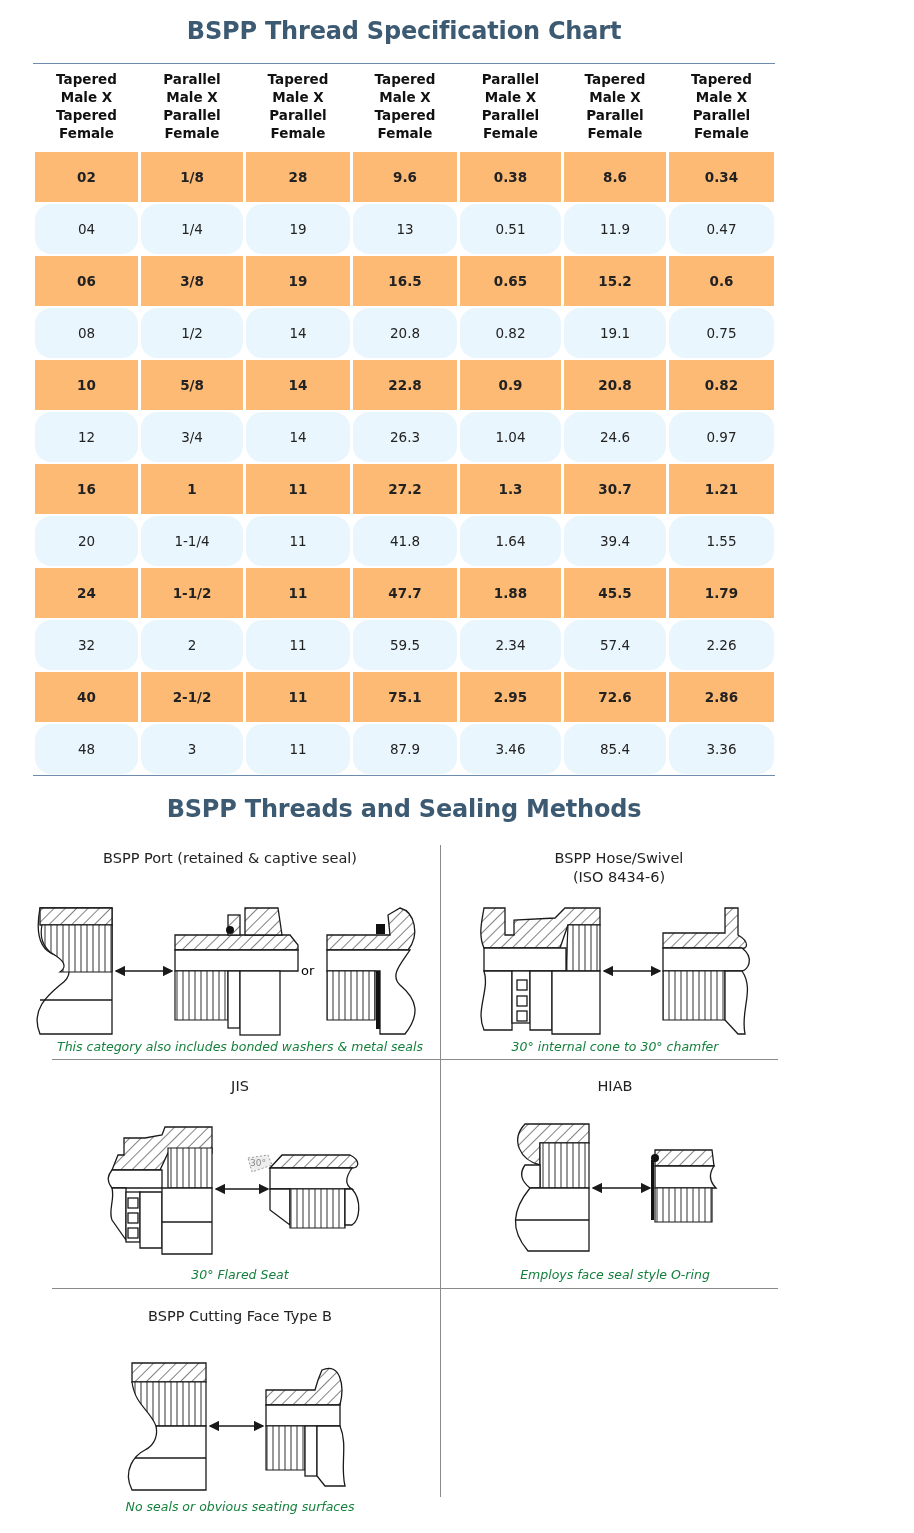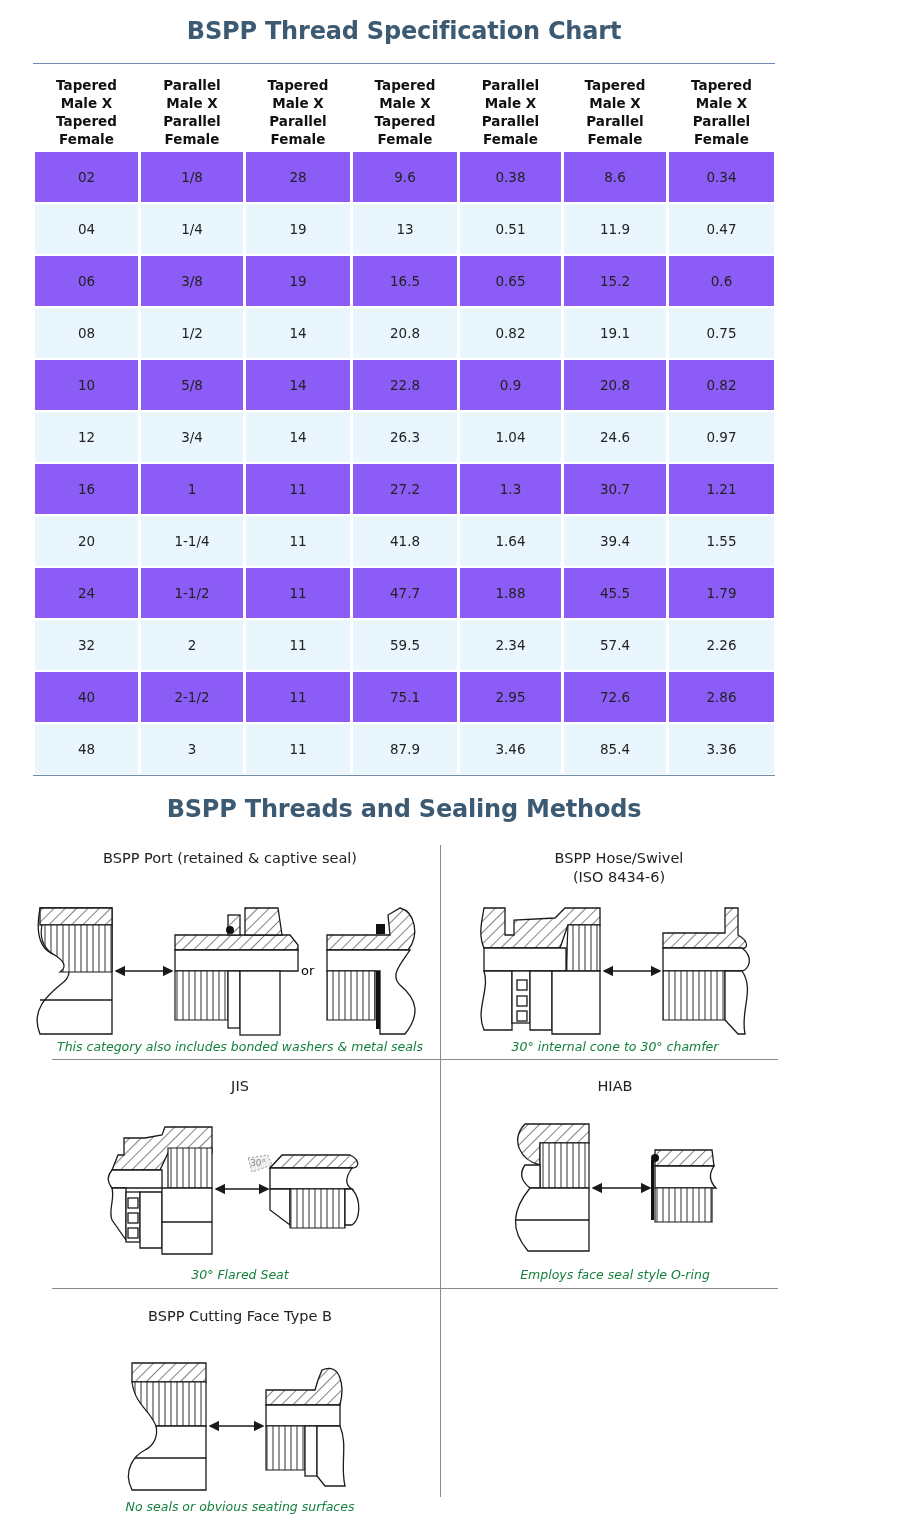--- a/index.html
+++ b/index.html
@@ -3,28 +3,28 @@
 <meta charset="utf-8">
 <style>
   html, body { margin: 0; padding: 0; background: #ffffff; }
   body { width: 914px; height: 1533px; position: relative; overflow: hidden; font-family: "DejaVu Sans", sans-serif; color: #222; }
   .title { position: absolute; left: 0; width: 808px; text-align: center; color: #3d5a73; font-weight: bold; font-size: 24px; letter-spacing: -0.2px; }
   #t1 { top: 17px; }
   #t2 { top: 795px; }
   .rule { position: absolute; left: 33px; width: 742px; height: 1px; background: #6d8cad; }
   #r1 { top: 63px; }
   #r2 { top: 775px; }
-  .thead { position: absolute; top: 76px; left: 35px; width: 739px; display: flex; }
+  .thead { position: absolute; top: 70px; left: 35px; width: 739px; display: flex; }
   .th { flex: 0 0 auto; text-align: center; font-weight: bold; font-size: 13.5px; line-height: 18px; color: #111; }
   .tbody { position: absolute; top: 152px; left: 35px; width: 739px; }
   .tr { display: flex; height: 50px; margin-bottom: 2px; }
   .td { flex: 0 0 auto; margin-right: 3px; display: flex; align-items: center; justify-content: center; font-size: 13.5px; color: #222; }
   .td:last-child { margin-right: 0; }
-  .tr.odd .td { background: #8b5cf6; }
-  .tr.even .td { background: #e9f6fd; }
+  .tr.odd .td { background: #fdba74; font-weight: bold; }
+  .tr.even .td { background: #e9f6fd; border-radius: 16px; }
   .w0 { width: 103px; } .w1 { width: 102px; } .w2 { width: 104px; } .w3 { width: 104px; }
   .w4 { width: 101px; } .w5 { width: 102px; } .w6 { width: 105px; }
 
   .grid-v { position: absolute; left: 440px; top: 845px; width: 1px; height: 652px; background: #8a8a8a; }
   .grid-h { position: absolute; left: 52px; width: 726px; height: 1px; background: #8a8a8a; }
   #gh1 { top: 1059px; }
   #gh2 { top: 1288px; }
   .panel { position: absolute; }
   .ptitle { position: absolute; text-align: center; font-size: 14.5px; line-height: 19px; color: #222; font-family: "DejaVu Sans", sans-serif; }
   .pcap { position: absolute; text-align: center; font-size: 12.5px; font-style: italic; color: #15803d; }

